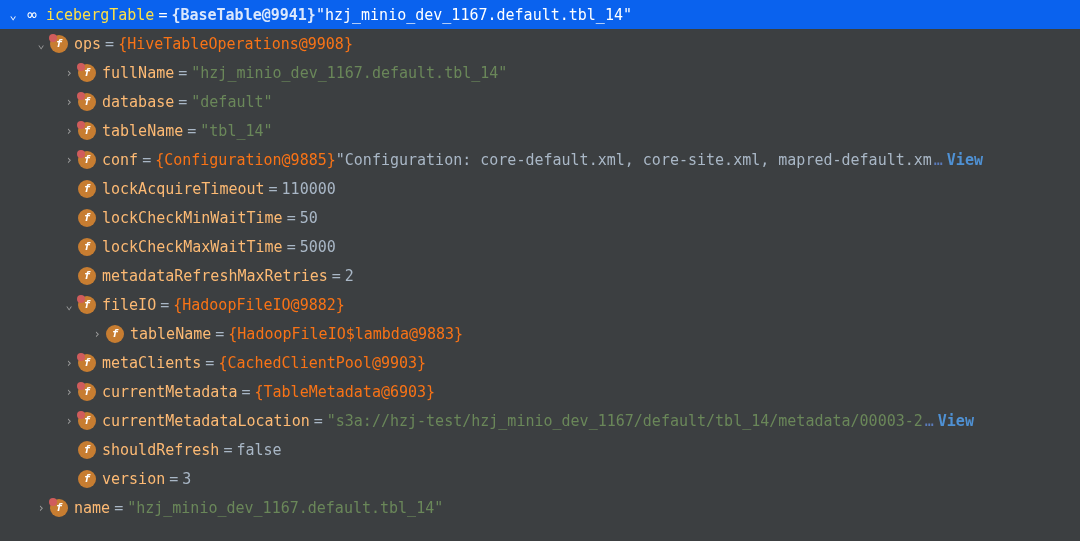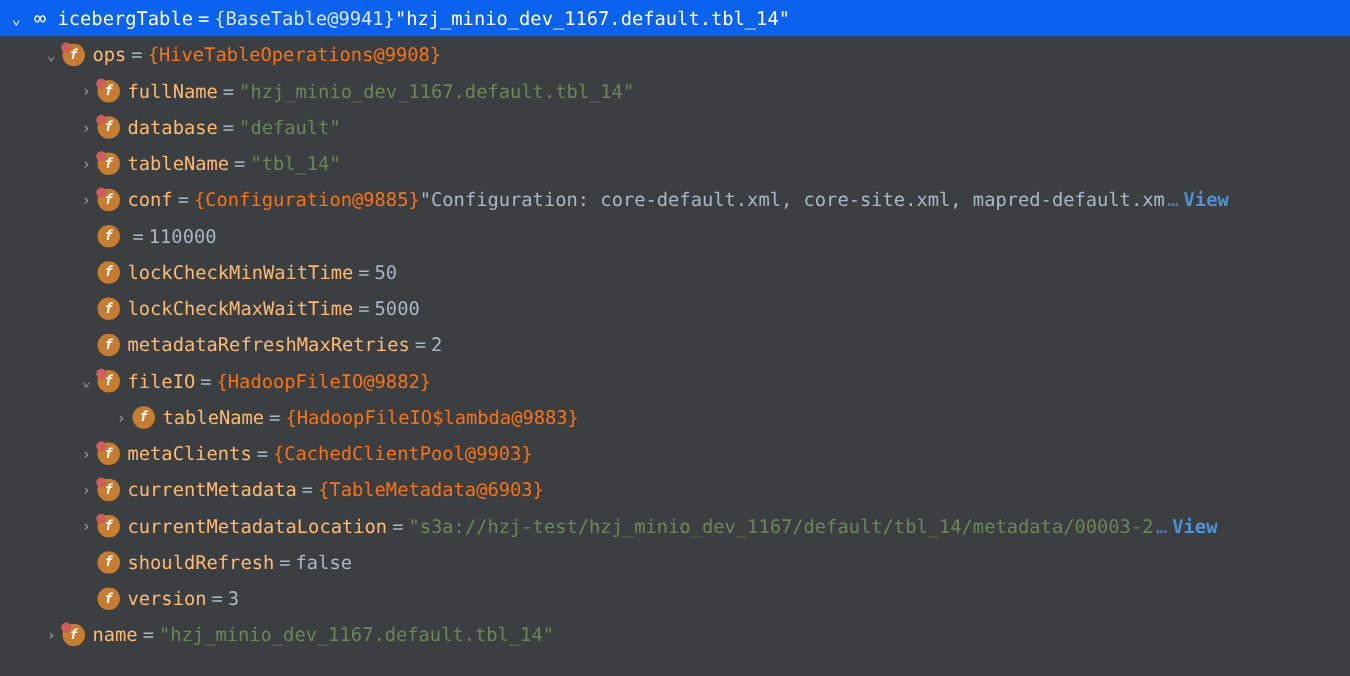--- a/index.html
+++ b/index.html
@@ -56,25 +56,25 @@
   }
   .infinity {
     display:inline-flex;
     width:20px;
     justify-content:center;
     color:#fff;
     font-size:16px;
     margin-right:4px;
   }
   .varname { color:#fdba74; }
-  .row.selected .varname { color:#ffffff; }
+  .row.selected .varname { color:#fde047; }
   .eq { color:#a9b7c6; margin:0 4px; }
   .row.selected .eq { color:#fff; }
   .objref { color:#f97316; }
-  .row.selected .objref { color:rgba(255,255,255,0.85); }
+  .row.selected .objref { color:rgba(255,255,255,0.85);font-weight:bold; }
   .strval { color:#6A8759; }
   .row.selected .strval { color:#fff; }
   .plainval { color:#a9b7c6; }
   .ellipsis { color:#5b7bba; margin-left:2px; }
   .viewlink { color:#4F91D4; margin-left:4px; cursor:pointer;font-weight:bold; }
   .clip { overflow:hidden; text-overflow:clip; flex:0 1 auto; }
 </style>
 </head>
 <body>
 
@@ -130,20 +130,21 @@
       <span class="objref">{Configuration@9885}</span>
       <span> </span>
       <span class="plainval clip">"Configuration: core-default.xml, core-site.xml, mapred-default.xm</span>
       <span class="ellipsis">…</span>
       <span class="viewlink">View</span>
     </div>
     <div class="row">
       <span class="indent" style="width: 56px;"></span>
       <span class="noarrow"></span>
       <span class="ficon">f</span>
+      <span class="varname">lockAcquireTimeout</span>
       <span class="eq">=</span>
       <span class="plainval clip">110000</span>
     </div>
     <div class="row">
       <span class="indent" style="width: 56px;"></span>
       <span class="noarrow"></span>
       <span class="ficon">f</span>
       <span class="varname">lockCheckMinWaitTime</span>
       <span class="eq">=</span>
       <span class="plainval clip">50</span>

